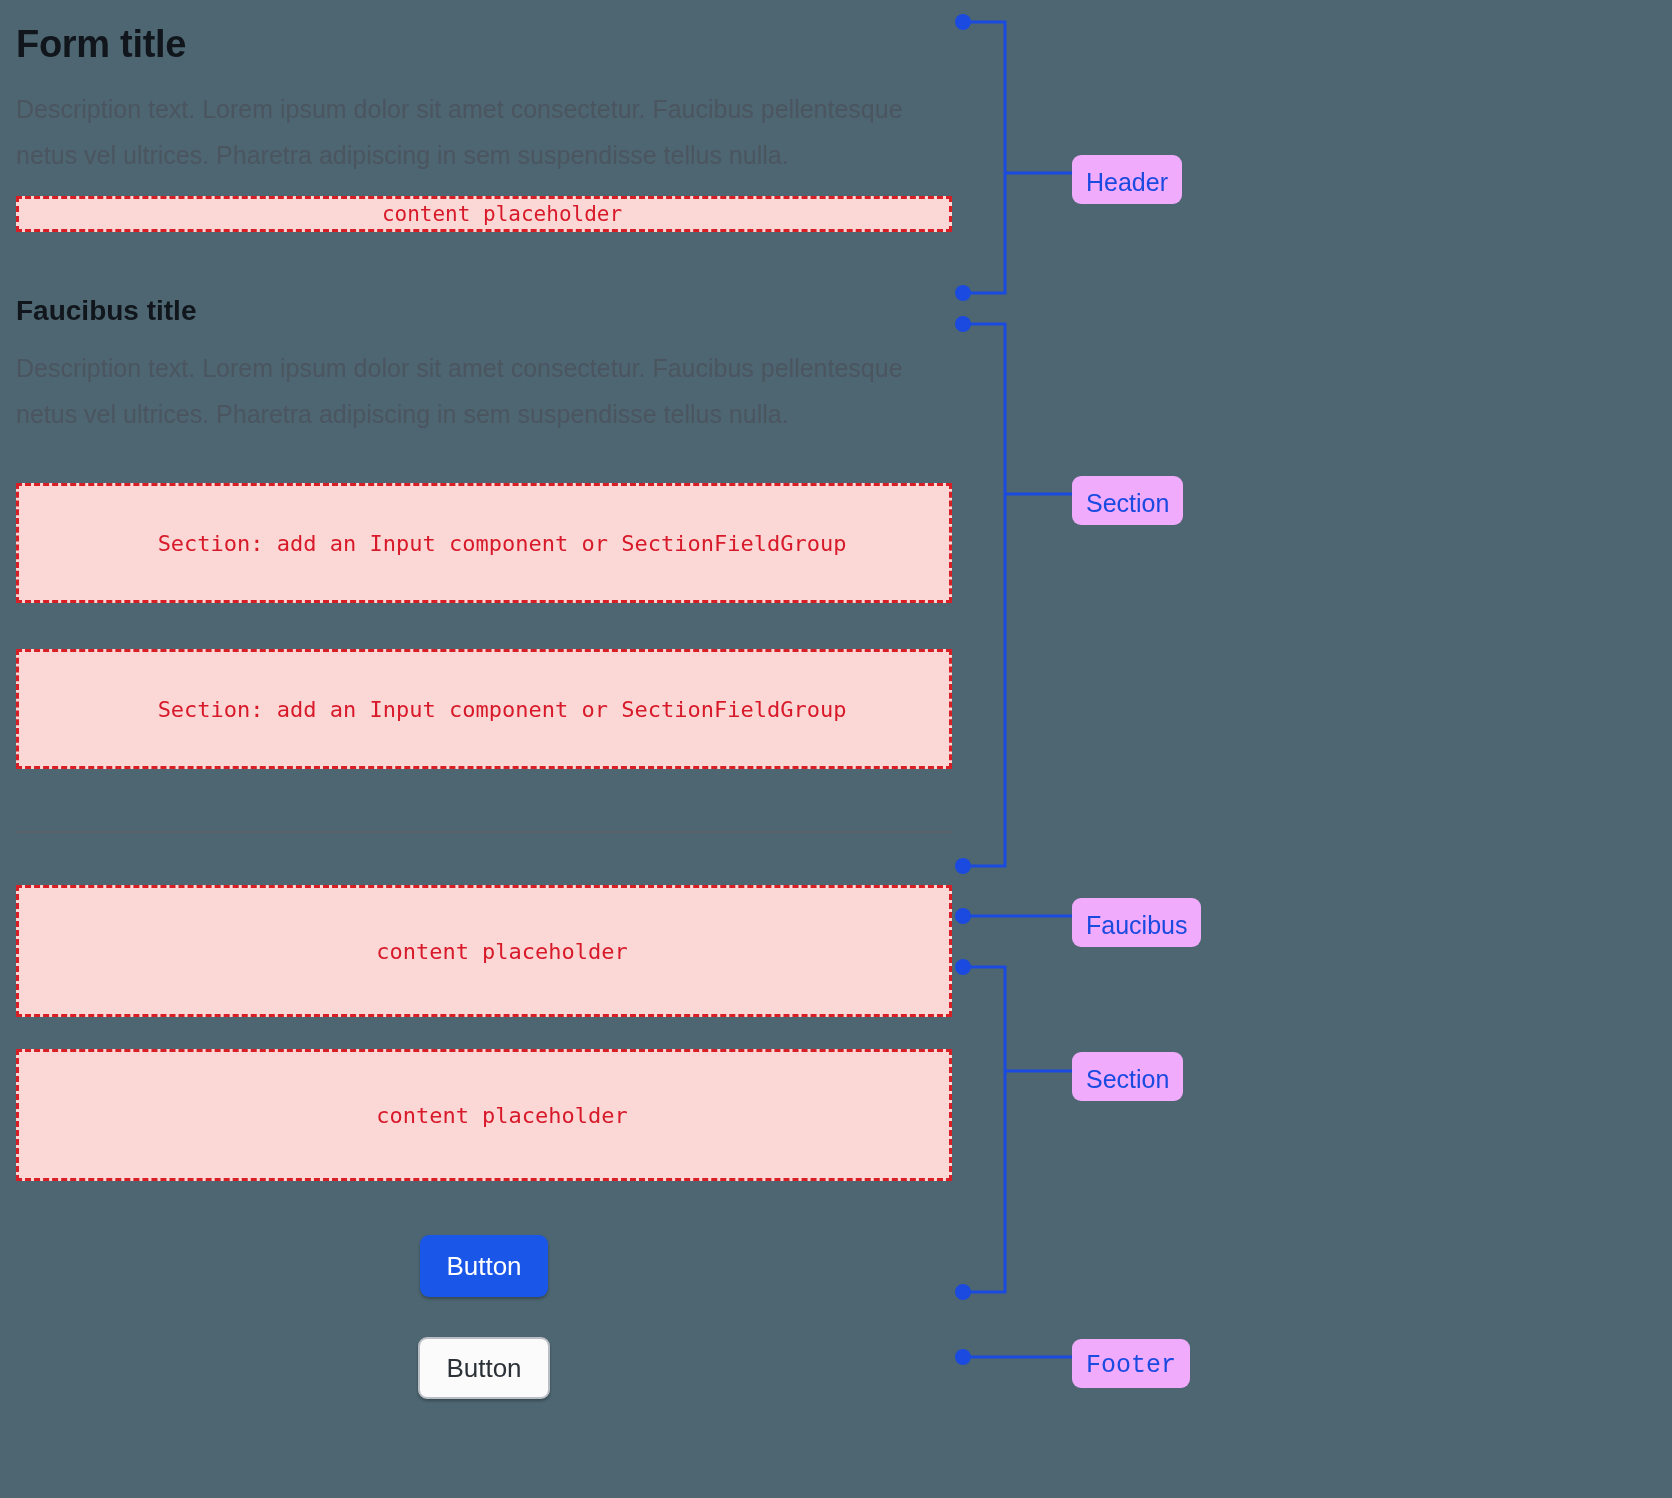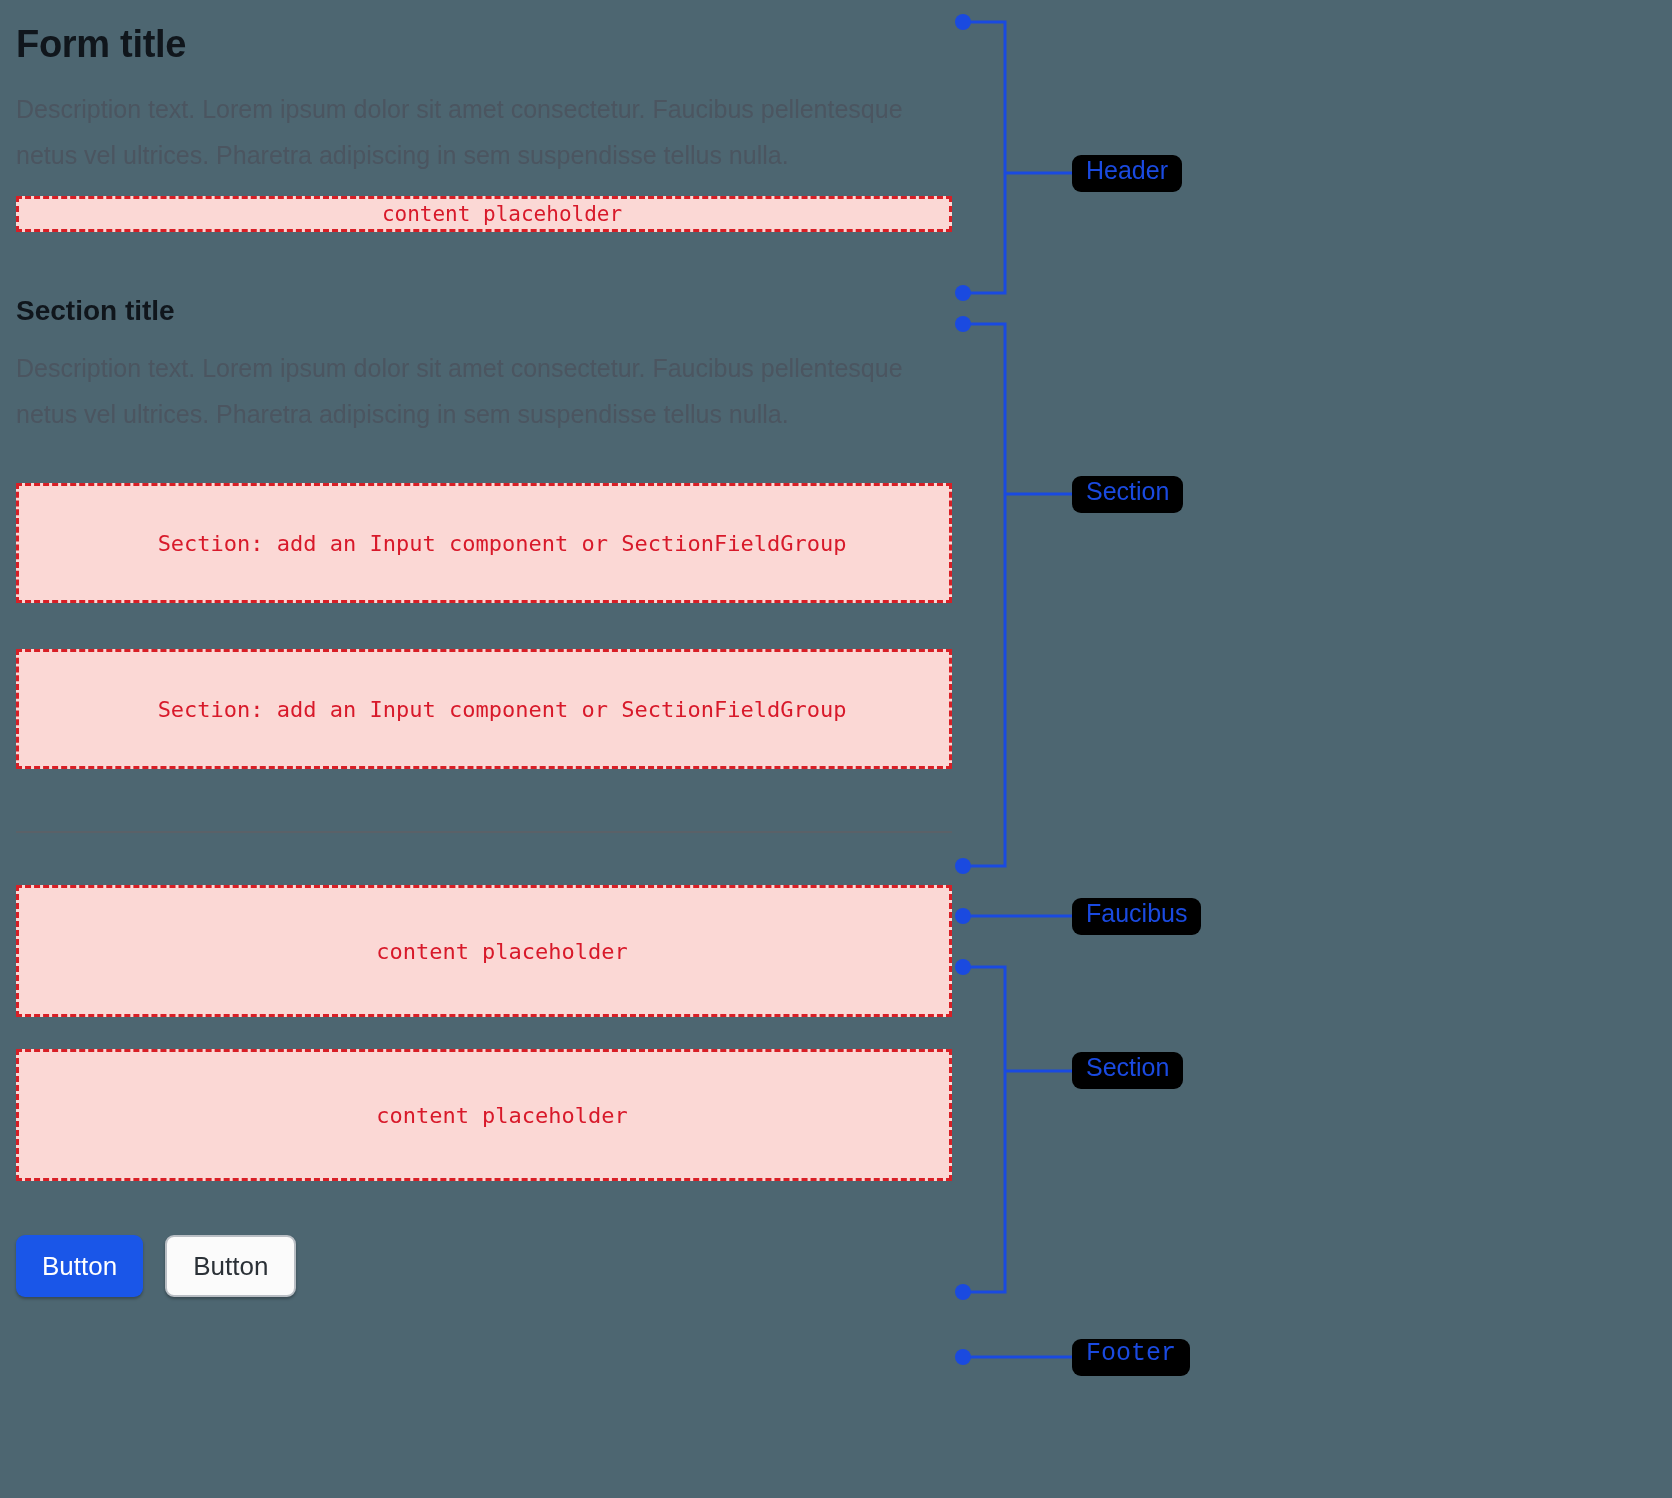--- a/index.html
+++ b/index.html
@@ -72,22 +72,23 @@
   
   .separator {
     height: 2px;
     background: #5a6168;
     width: 936px;
   }
 
   
   .btn-row {
     display: flex;
-    gap: 22px;
-    align-items: flex-end;
+    gap: 40px;
+    align-items: center;
+    flex-direction: column;
   }
 
   .btn {
     font-size: 26px;
     border-radius: 9px;
     padding: 0 26px;
     height: 62px;
     display: inline-flex;
     align-items: center;
     justify-content: center;
@@ -113,25 +114,25 @@
   #anno {
     position: absolute;
     left: 0; top: 0;
     width: 1672px;
     height: 1498px;
     pointer-events: none;
   }
 
   .anno-pill {
     position: absolute;
-    background: #000000;
+    background: #f0abfc;
     color: #1a4ae0;
     font-size: 25px;
     border-radius: 9px;
-    padding: 1px 14px 7px 14px;
+    padding: 13px 14px 7px 14px;
     white-space: nowrap;
     line-height: 1.15;
     pointer-events: auto;
   }
 </style>
 </head>
 <body>
 
 <div id="root">
 
@@ -139,21 +140,21 @@
 
     <div>
       <div class="form-title">Form title</div>
 
       <div class="desc">Description text. Lorem ipsum dolor sit amet consectetur. Faucibus pellentesque netus vel ultrices. Pharetra adipiscing in sem suspendisse tellus nulla.</div>
 
       <div class="ph ph-slim" style="margin-top:18px;">content placeholder</div>
     </div>
 
     <div style="margin-top:62px;">
-      <div class="section-title">Section title</div>
+      <div class="section-title">Faucibus title</div>
 
       <div class="desc">Description text. Lorem ipsum dolor sit amet consectetur. Faucibus pellentesque netus vel ultrices. Pharetra adipiscing in sem suspendisse tellus nulla.</div>
 
       <div class="ph ph-tall" style="margin-top:46px;">Section: add an Input component or SectionFieldGroup</div>
 
       <div class="ph ph-tall" style="margin-top:46px;">Section: add an Input component or SectionFieldGroup</div>
     </div>
 
     <div class="separator" style="margin-top:62px;"></div>
 

